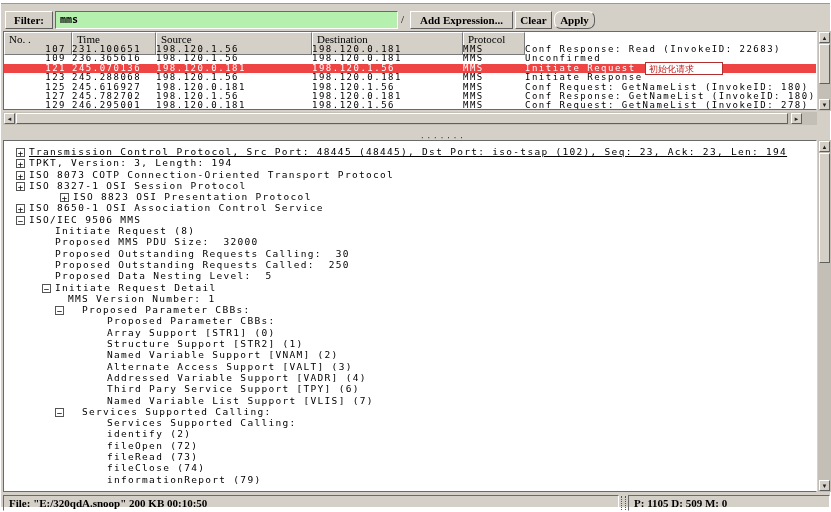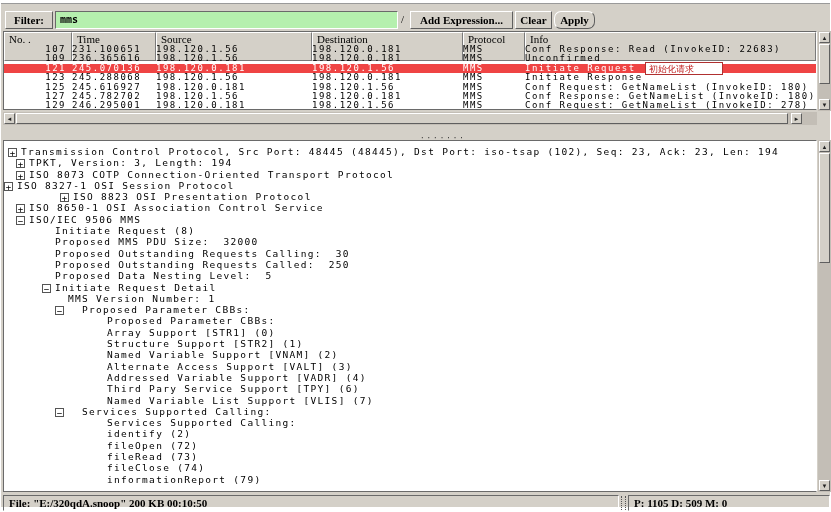--- a/index.html
+++ b/index.html
@@ -25,21 +25,21 @@
   #btn-addexpr { left:409px; width:103px; }
   #btn-clear   { left:514px; width:37px; }
   #btn-apply   { left:553px; width:41px;border-radius:7px; }
 
   
   .list-pane { position:absolute; left:2px; top:27px; width:814px; height:79px;
                background:#ffffff; overflow:hidden;
                border-top:1px solid #6a6a6a; border-left:1px solid #6a6a6a;
                border-right:1px solid #fff; border-bottom:1px solid #6a6a6a; }
   .list-header { display:flex; height:13px; }
-  .hcell { height:29px; font:11px/12px "Liberation Serif", serif; padding-left:4px;
+  .hcell { height:23px; font:11px/12px "Liberation Serif", serif; padding-left:4px;
            background:#d4d0c8; border-top:1px solid #fff; border-left:1px solid #fff;
            border-right:1px solid #7a7a7a; border-bottom:1px solid #7a7a7a;
            overflow:hidden; white-space:nowrap; }
   .prow { display:flex; height:9.4px; position:relative;
           font:9px/9.4px "DejaVu Sans Mono", monospace; letter-spacing:1.5px;
           white-space:pre; color:#000; }
   .prow.sel { background:#ef4444; color:#ffffff; }
   .cell { overflow:hidden; white-space:pre; }
   .c0 { text-align:right; padding-right:6px; }
   .annotation { position:absolute; left:641px; top:-2px; width:78px; height:13px;
@@ -100,21 +100,20 @@
     <div id="btn-apply" class="bar-btn raised">Apply</div>
   </div>
 
   <div class="list-pane">
     <div class="list-header" id="list-header">
         <div class="hcell" style="width: 68px;">No. .</div>
         <div class="hcell" style="width: 84px;">Time</div>
         <div class="hcell" style="width: 156px;">Source</div>
         <div class="hcell" style="width: 151px;">Destination</div>
         <div class="hcell" style="width: 62px;">Protocol</div>
-        <div class="hcell" style="width: 291px;">Info</div>
       </div>
     <div id="list-body">
         <div class="prow"><div class="cell c0" style="width: 68px;">107</div><div class="cell c1" style="width: 84px;">231.100651</div><div class="cell c2" style="width: 156px;">198.120.1.56</div><div class="cell c3" style="width: 151px;">198.120.0.181</div><div class="cell c4" style="width: 62px;">MMS</div><div class="cell c5" style="width: 291px;">Conf Response: Read (InvokeID: 22683)</div></div>
         <div class="prow"><div class="cell c0" style="width: 68px;">109</div><div class="cell c1" style="width: 84px;">236.365616</div><div class="cell c2" style="width: 156px;">198.120.1.56</div><div class="cell c3" style="width: 151px;">198.120.0.181</div><div class="cell c4" style="width: 62px;">MMS</div><div class="cell c5" style="width: 291px;">Unconfirmed</div></div>
         <div class="prow sel"><div class="cell c0" style="width: 68px;">121</div><div class="cell c1" style="width: 84px;">245.070136</div><div class="cell c2" style="width: 156px;">198.120.0.181</div><div class="cell c3" style="width: 151px;">198.120.1.56</div><div class="cell c4" style="width: 62px;">MMS</div><div class="cell c5" style="width: 291px;">Initiate Request</div><span class="annotation">初始化请求</span></div>
         <div class="prow"><div class="cell c0" style="width: 68px;">123</div><div class="cell c1" style="width: 84px;">245.288068</div><div class="cell c2" style="width: 156px;">198.120.1.56</div><div class="cell c3" style="width: 151px;">198.120.0.181</div><div class="cell c4" style="width: 62px;">MMS</div><div class="cell c5" style="width: 291px;">Initiate Response</div></div>
         <div class="prow"><div class="cell c0" style="width: 68px;">125</div><div class="cell c1" style="width: 84px;">245.616927</div><div class="cell c2" style="width: 156px;">198.120.0.181</div><div class="cell c3" style="width: 151px;">198.120.1.56</div><div class="cell c4" style="width: 62px;">MMS</div><div class="cell c5" style="width: 291px;">Conf Request: GetNameList (InvokeID: 180)</div></div>
         <div class="prow"><div class="cell c0" style="width: 68px;">127</div><div class="cell c1" style="width: 84px;">245.782702</div><div class="cell c2" style="width: 156px;">198.120.1.56</div><div class="cell c3" style="width: 151px;">198.120.0.181</div><div class="cell c4" style="width: 62px;">MMS</div><div class="cell c5" style="width: 291px;">Conf Response: GetNameList (InvokeID: 180)</div></div>
         <div class="prow"><div class="cell c0" style="width: 68px;">129</div><div class="cell c1" style="width: 84px;">246.295001</div><div class="cell c2" style="width: 156px;">198.120.0.181</div><div class="cell c3" style="width: 151px;">198.120.1.56</div><div class="cell c4" style="width: 62px;">MMS</div><div class="cell c5" style="width: 291px;">Conf Request: GetNameList (InvokeID: 278)</div></div>
       </div>
@@ -131,24 +130,24 @@
     <div class="hsb-btn raised" style="left:1px;">◄</div>
     <div class="hsb-thumb raised"></div>
     <div class="hsb-btn raised" style="right:15px;">►</div>
   </div>
 
   <div class="splitter">
     <span class="grip">·······</span>
   </div>
 
   <div class="tree-pane" id="tree-pane">
-      <div class="tline" style="padding-left: 4px;"><span class="expander">+</span><span>Transmission Control Protocol, Src Port: 48445 (48445), Dst Port: iso-tsap (102), Seq: 23, Ack: 23, Len: 194</span></div>
+      <div class="tline" style="padding-left: 12px; text-decoration: underline;"><span class="expander">+</span><span>Transmission Control Protocol, Src Port: 48445 (48445), Dst Port: iso-tsap (102), Seq: 23, Ack: 23, Len: 194</span></div>
       <div class="tline" style="padding-left: 12px;"><span class="expander">+</span><span>TPKT, Version: 3, Length: 194</span></div>
       <div class="tline" style="padding-left: 12px;"><span class="expander">+</span><span>ISO 8073 COTP Connection-Oriented Transport Protocol</span></div>
-      <div class="tline" style=""><span class="expander">+</span><span>ISO 8327-1 OSI Session Protocol</span></div>
+      <div class="tline" style="padding-left: 12px;"><span class="expander">+</span><span>ISO 8327-1 OSI Session Protocol</span></div>
       <div class="tline" style="padding-left: 12px; margin-left: 44px;"><span class="expander">+</span><span>ISO 8823 OSI Presentation Protocol</span></div>
       <div class="tline" style="padding-left: 12px;"><span class="expander">+</span><span>ISO 8650-1 OSI Association Control Service</span></div>
       <div class="tline" style="padding-left: 12px;"><span class="expander">−</span><span>ISO/IEC 9506 MMS</span></div>
       <div class="tline" style="padding-left: 51px;"><span>Initiate Request (8)</span></div>
       <div class="tline" style="padding-left: 51px;"><span>Proposed MMS PDU Size:  32000</span></div>
       <div class="tline" style="padding-left: 51px;"><span>Proposed Outstanding Requests Calling:  30</span></div>
       <div class="tline" style="padding-left: 51px;"><span>Proposed Outstanding Requests Called:  250</span></div>
       <div class="tline" style="padding-left: 51px;"><span>Proposed Data Nesting Level:  5</span></div>
       <div class="tline" style="padding-left: 38px;"><span class="expander">−</span><span>Initiate Request Detail</span></div>
       <div class="tline" style="padding-left: 64px;"><span>MMS Version Number: 1</span></div>

